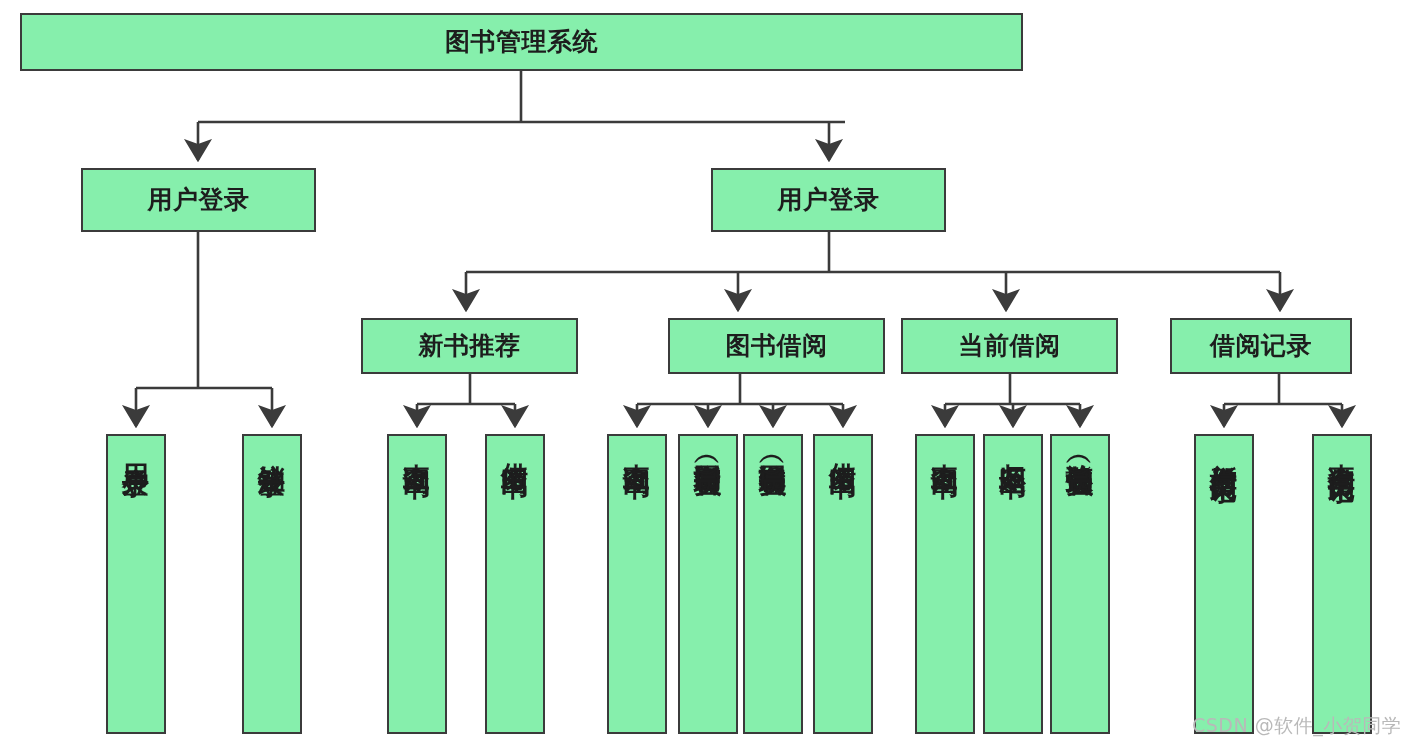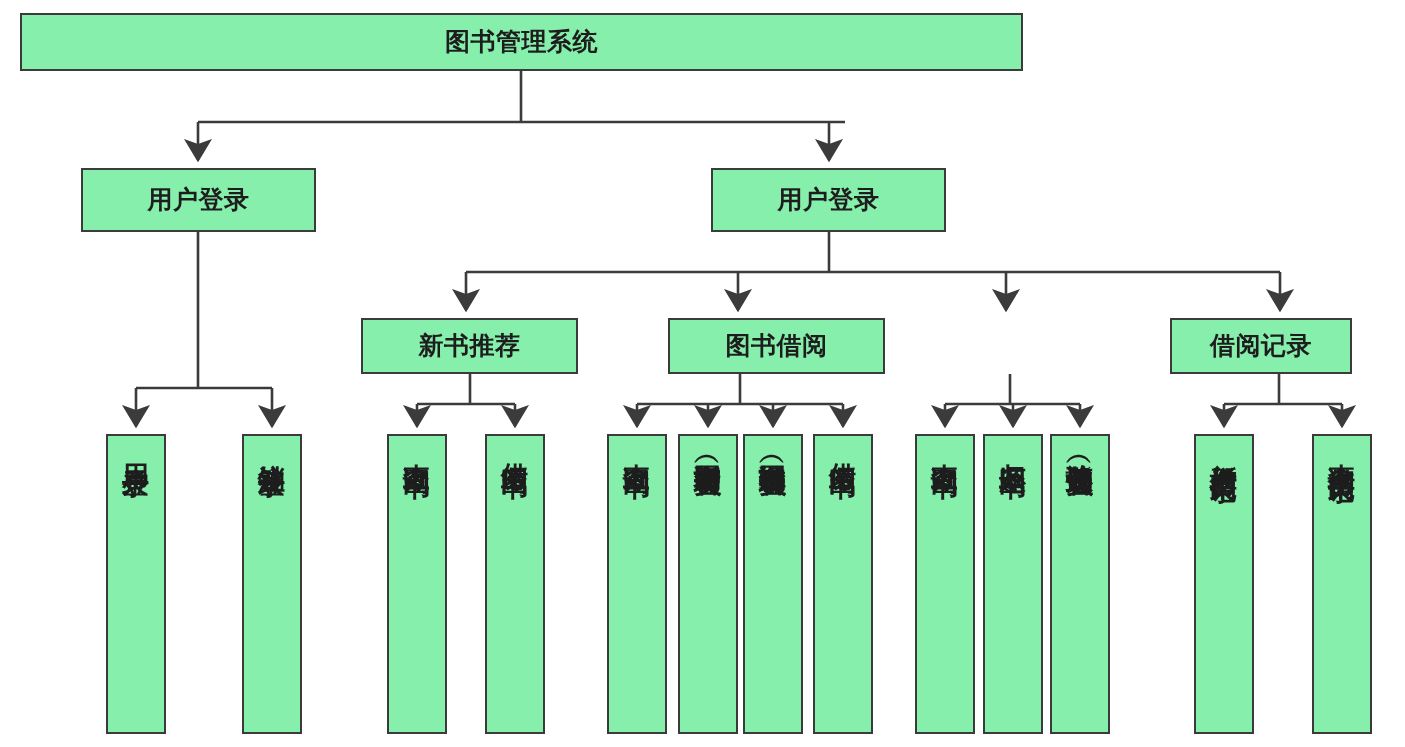--- a/index.html
+++ b/index.html
@@ -140,20 +140,23 @@
   <div class="node horiz" style="left: 711px; top: 168px; width: 235px; height: 64px;">
     <span class="label">用户登录</span>
   </div>
 
   <div class="node horiz" style="left: 361px; top: 318px; width: 217px; height: 56px;">
     <span class="label">新书推荐</span>
   </div>
   <div class="node horiz" style="left: 632px; top: 318px; width: 217px; height: 56px; margin-left: 36px;">
     <span class="label">图书借阅</span>
   </div>
+  <div class="node horiz" style="left: 901px; top: 318px; width: 217px; height: 56px;">
+    <span class="label">当前借阅</span>
+  </div>
   <div class="node horiz" style="left: 1170px; top: 318px; width: 182px; height: 56px;">
     <span class="label">借阅记录</span>
   </div>
 
   <div class="node vert" style="left: 106px; top: 434px; width: 60px; height: 300px;">
     <span class="label">用户登录</span>
   </div>
   <div class="node vert" style="left: 242px; top: 434px; width: 60px; height: 300px;">
     <span class="label">注销登录</span>
   </div>
@@ -184,14 +187,15 @@
   <div class="node vert tall" style="left: 1050px; top: 434px; width: 60px; height: 300px;">
     <span class="label">确认归还（管理员）</span>
   </div>
   <div class="node vert" style="left: 1194px; top: 434px; width: 60px; height: 300px;">
     <span class="label">新增借阅记录</span>
   </div>
   <div class="node vert" style="left: 1312px; top: 434px; width: 60px; height: 300px;">
     <span class="label">查询借阅记录</span>
   </div>
 
+  <div id="watermark">CSDN @软件_小贺同学</div>
 
 </div>
 
 </body></html>

